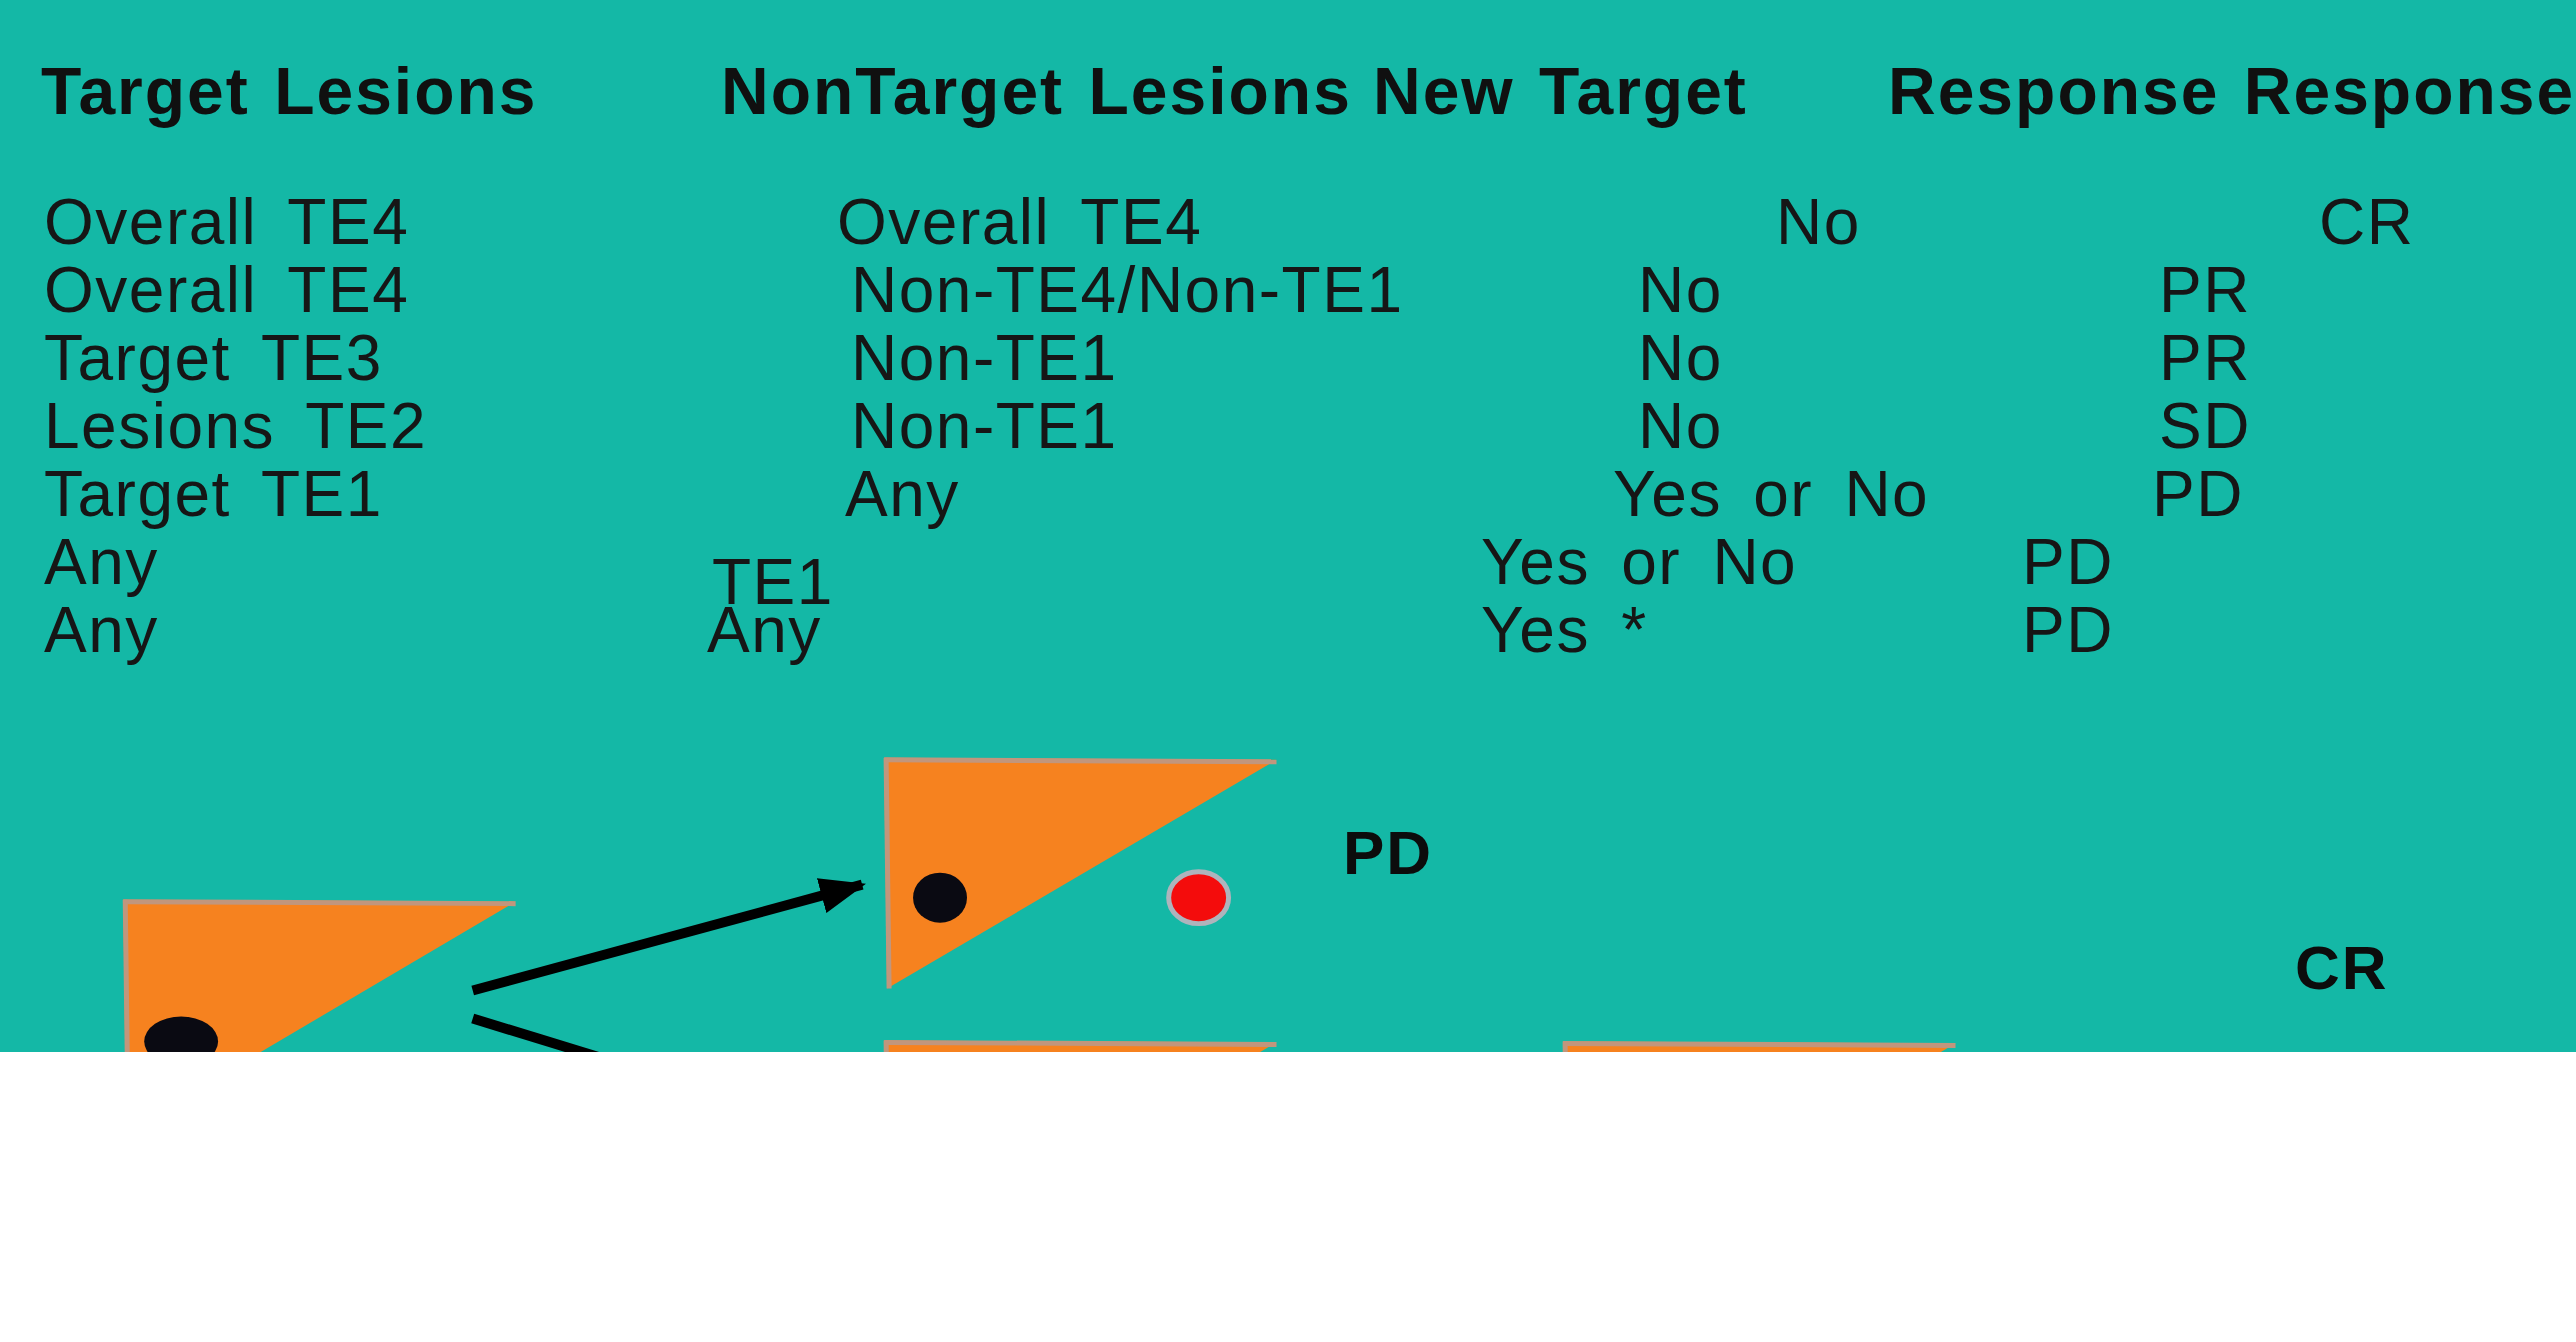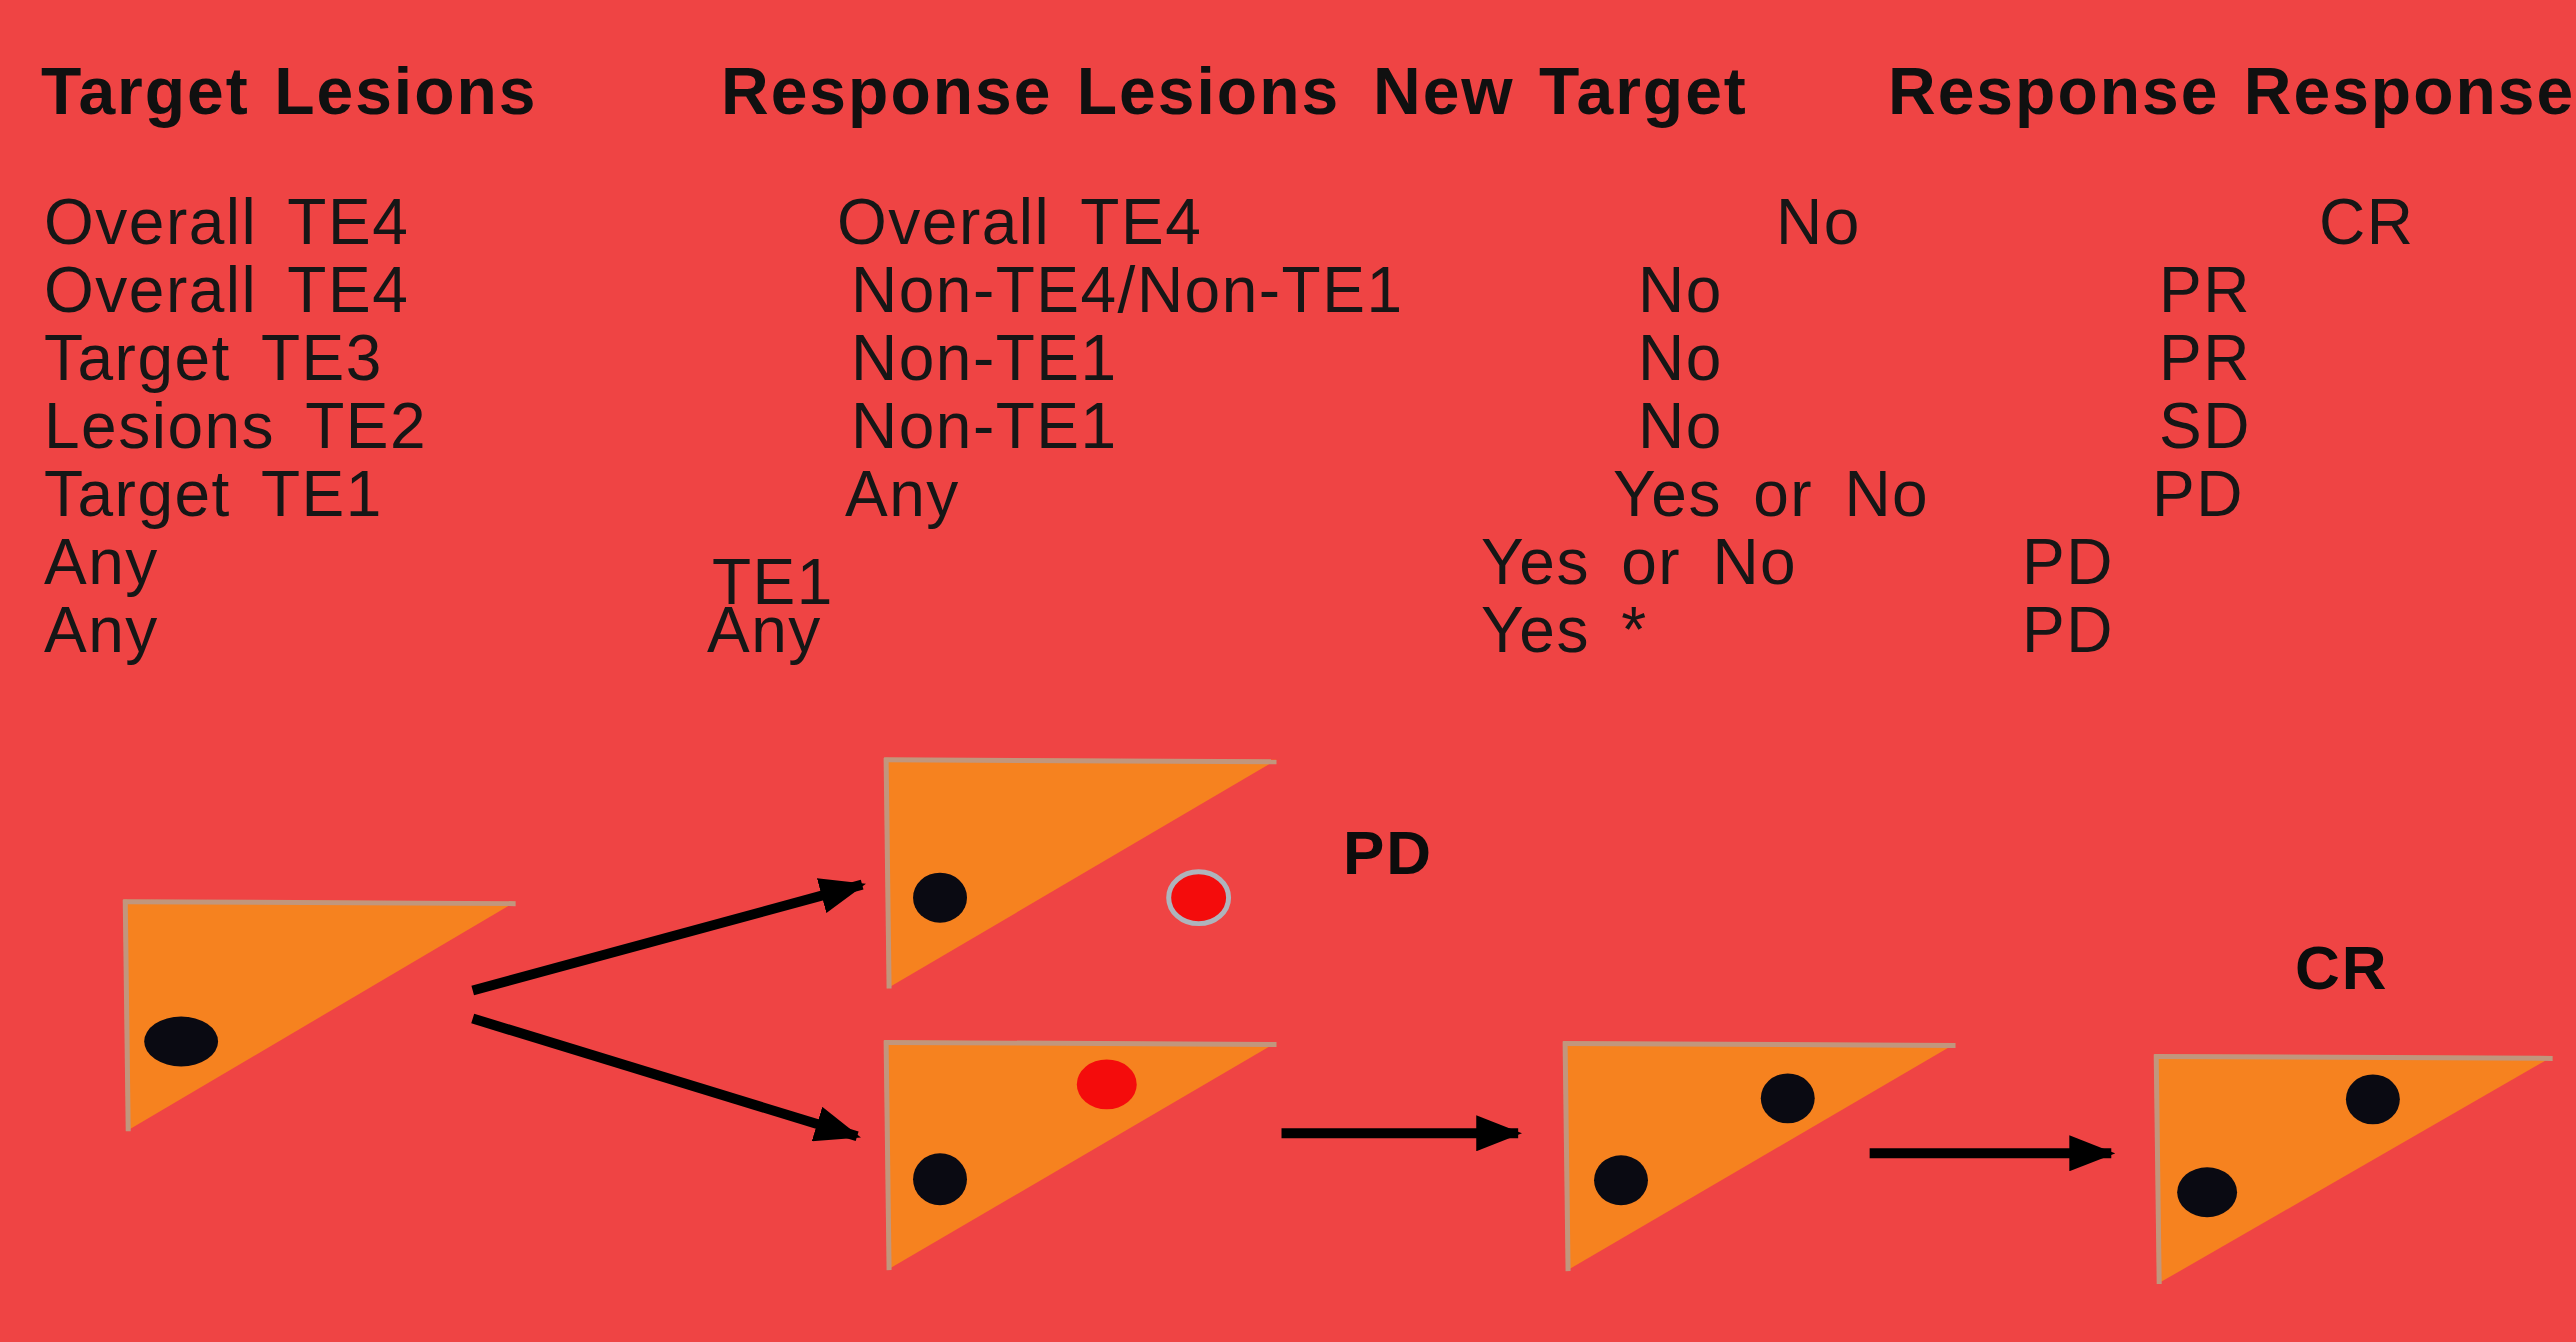--- a/index.html
+++ b/index.html
@@ -1,20 +1,20 @@
 <!DOCTYPE html>
 <html><head>
 <meta charset="utf-8">
 <style>
   html,body{margin:0;padding:0;background:#ffffff;}
   .page{
     position:relative;
     width:2576px;
-    height:1342px;
-    background:#ef4444;
+    height:1052px;
+    background:#14b8a6;
     overflow:hidden;
     font-family:"Liberation Sans", sans-serif;
   }
   .hcell{
     position:absolute;
     top:58px;
     font-size:66px;
     font-weight:bold;
     letter-spacing:2px;
     word-spacing:4px;
@@ -49,21 +49,21 @@
   .lbl-pd{ left:1343px; top:822px; }
   .lbl-cr{ left:2295px; top:937px; }
 </style>
 </head>
 <body>
 
 <div class="page">
 
   <div>
     <span class="hcell" style="left:41px">Target Lesions</span>
-    <span class="hcell" style="left:721px">Response Lesions</span>
+    <span class="hcell" style="left:721px">NonTarget Lesions</span>
     <span class="hcell" style="left:1373px">New Target</span>
     <span class="hcell" style="left:1888px">Response Response</span>
 
     <span class="cell" style="left:44px;   top:190px">Overall TE4</span>
     <span class="cell" style="left:837px;  top:190px">Overall TE4</span>
     <span class="cell" style="left:1776px; top:190px">No</span>
     <span class="cell" style="left:2319px; top:190px">CR</span>
 
     <span class="cell" style="left:44px;   top:258px">Overall TE4</span>
     <span class="cell" style="left:851px;  top:258px">Non-TE4/Non-TE1</span>

